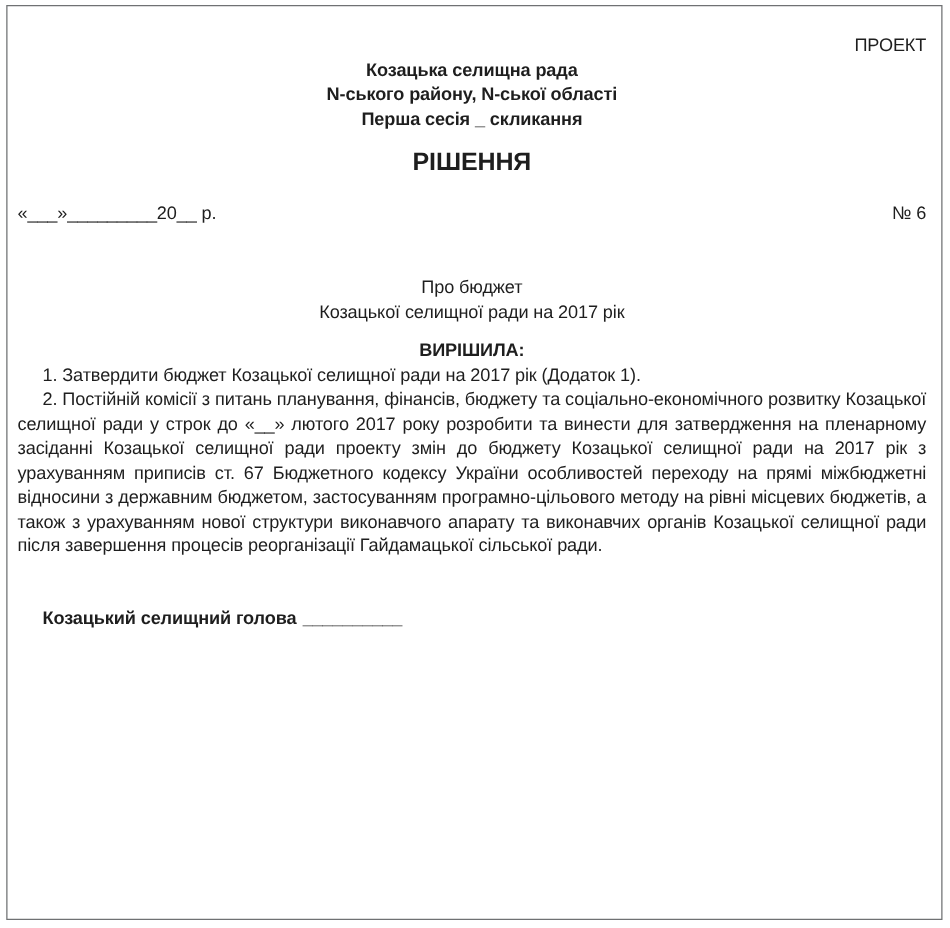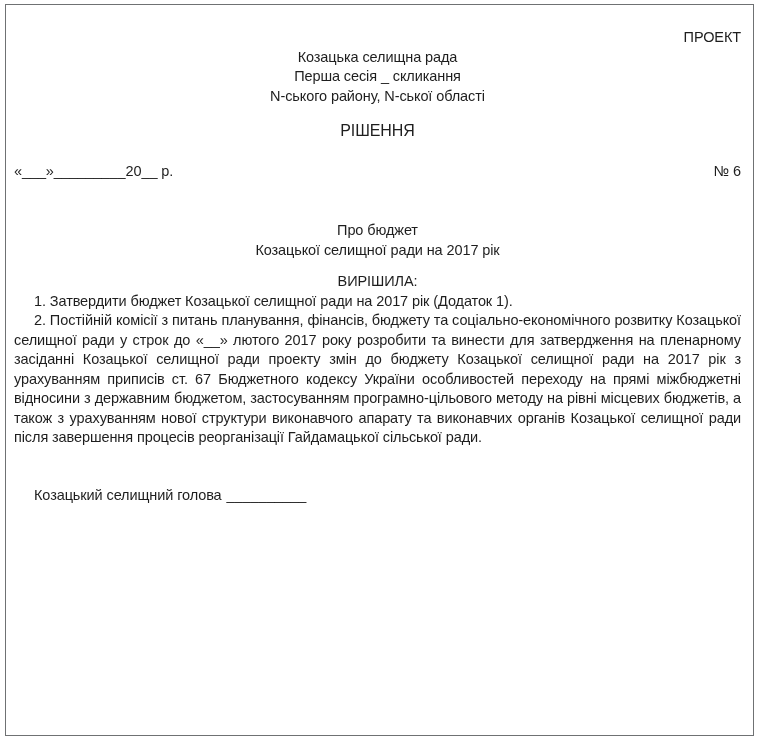--- a/index.html
+++ b/index.html
@@ -12,44 +12,44 @@
   .doc {
     position: absolute; left: 5px; top: 4px; right: 6px; bottom: 6px;
     border: 1.5px solid #6f7173;
     box-sizing: border-box;
     padding: 23px 12px 4px 8px;
     font-size: 14.5px;
     line-height: 19.5px;
     letter-spacing: -0.1px;
   }
   .stamp { text-align: right; }
-  .center { text-align: center; }
-  .doc-type { font-weight: normal; font-size: 16px; margin-top: 15px; }
+  .center { text-align: center; font-weight: bold; }
+  .doc-type { font-weight: bold; font-size: 20px; margin-top: 15px; }
   .date-row { display: flex; justify-content: space-between; margin-top: 21px; text-align: center; }
   .subject { margin-top: 40px; text-align: center; }
   p.para { margin: 0; text-align: justify; text-indent: 20px; }
   .preamble { margin-top: 38px; }
   .resolved { margin-top: 12px; }
   .item1 { margin-top: 28px; }
   .item2 { margin-top: 17px; }
   .item3 { margin-top: 18px; }
-  .signature { margin-top: 38px; font-weight: normal; text-indent: 20px; }
+  .signature { margin-top: 38px; font-weight: bold; text-indent: 20px; }
   .signature .blank { margin-left: 5px; }
   sup { font-size: 9px; line-height: 0; vertical-align: super; }
 </style>
 </head>
 <body>
 
 <div class="doc">
 
   <div class="stamp">ПРОЕКТ</div>
 
   <div class="center">Козацька селищна рада</div>
+  <div class="center">N-ського району, N-ської області</div>
   <div class="center">Перша сесія _ скликання</div>
-  <div class="center">N-ського району, N-ської області</div>
 
   <div class="doc-type center">РІШЕННЯ</div>
 
   <div class="date-row">
     <span>«___»_________20__ р.</span>
     <span>№ 6</span>
   </div>
 
   <div class="subject">
     <div>Про бюджет</div>

